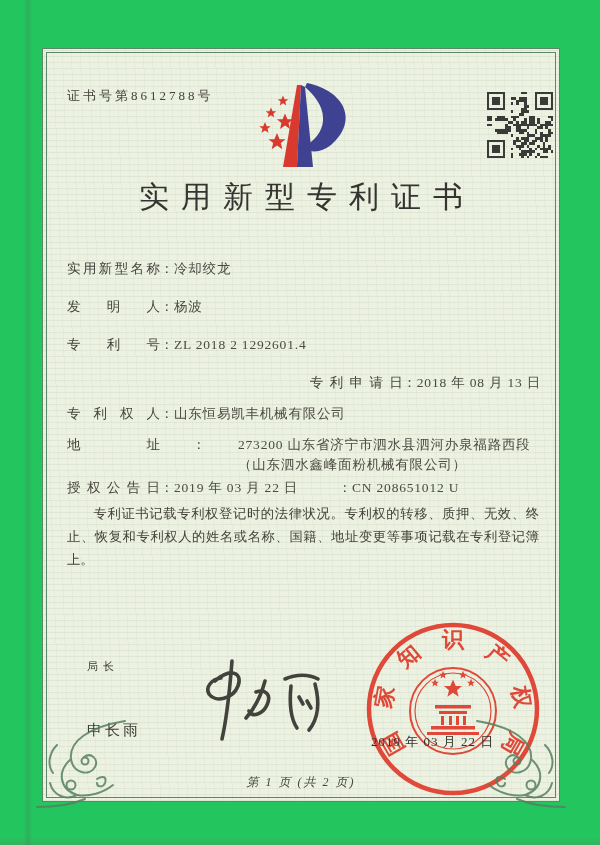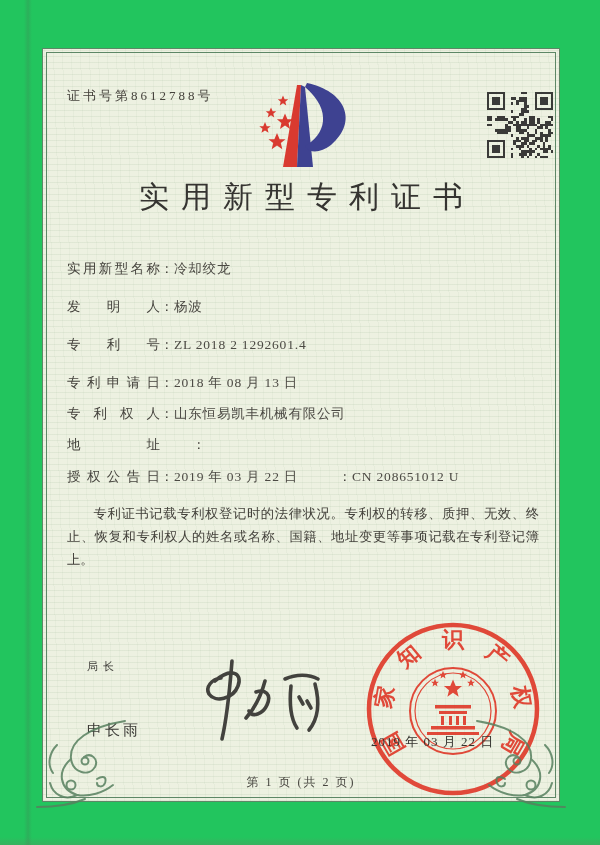--- a/index.html
+++ b/index.html
@@ -39,21 +39,21 @@
   .body-text p{margin:0;text-indent:2em;}
 
   .signer-role{position:absolute;left:44px;top:610px;font-size:11px;letter-spacing:5px;color:#3b3a36;}
   .signer-name{position:absolute;left:44px;top:672px;font-size:15px;letter-spacing:3px;color:#3b3a36;}
   .signature{position:absolute;left:142px;top:602px;width:160px;height:100px;}
 
   .seal{position:absolute;left:320px;top:570px;width:180px;height:180px;}
   .seal-date{position:absolute;left:328px;top:684px;font-size:13px;letter-spacing:1px;color:#33322e;z-index:3;}
 
   .page-number{position:absolute;left:0;bottom:10px;width:100%;text-align:center;
-    font-size:12px;letter-spacing:2px;color:#45443e;}
+    font-size:12px;letter-spacing:2px;color:#45443e;font-style:italic;}
   .back-note{position:absolute;left:0;top:812px;width:100%;text-align:center;
     font-size:12.5px;letter-spacing:3px;color:#3f3e38;margin-top:43px;}
 
   .flourish{position:absolute;width:104px;height:100px;z-index:2;}
   .flourish.bl{left:-16px;bottom:-14px;}
   .flourish.br{right:-16px;bottom:-14px;transform:scaleX(-1);}
 </style>
 </head>
 <body>
 
@@ -98,38 +98,39 @@
         <span class="fcolon">：</span>
         <span class="fvalue">杨波</span>
       </div>
 
       <div class="frow" style="top:286px;">
         <span class="flabel">专利号</span>
         <span class="fcolon">：</span>
         <span class="fvalue">ZL 2018 2 1292601.4</span>
       </div>
 
-      <div class="frow" style="top:324px;">
+      <div class="frow" style="top:324px;justify-content:flex-end;">
         <span class="flabel">专利申请日</span>
         <span class="fcolon">：</span>
         <span class="fvalue">2018 年 08 月 13 日</span>
       </div>
 
       <div class="frow" style="top:355px;">
         <span class="flabel">专利权人</span>
         <span class="fcolon">：</span>
         <span class="fvalue">山东恒易凯丰机械有限公司</span>
       </div>
 
       <div class="frow" style="top:386px;gap:32px;">
         <span class="flabel">地址</span>
         <span class="fcolon">：</span>
-      </div>
-
-      <div class="frow" style="top:418px;">
+        <span class="fvalue addr-val">273200 山东省济宁市泗水县泗河办泉福路西段（山东泗水鑫峰面粉机械有限公司）</span>
+      </div>
+
+      <div class="frow" style="top:429px;">
         <span class="flabel">授权公告日</span>
         <span class="fcolon">：</span>
         <span class="fvalue" style="flex:0 0 142px;">2019 年 03 月 22 日</span>
         <span class="pair2">
           <span class="fcolon">：</span>
           <span class="fvalue">CN 208651012 U</span>
         </span>
       </div>
     </div>
 

